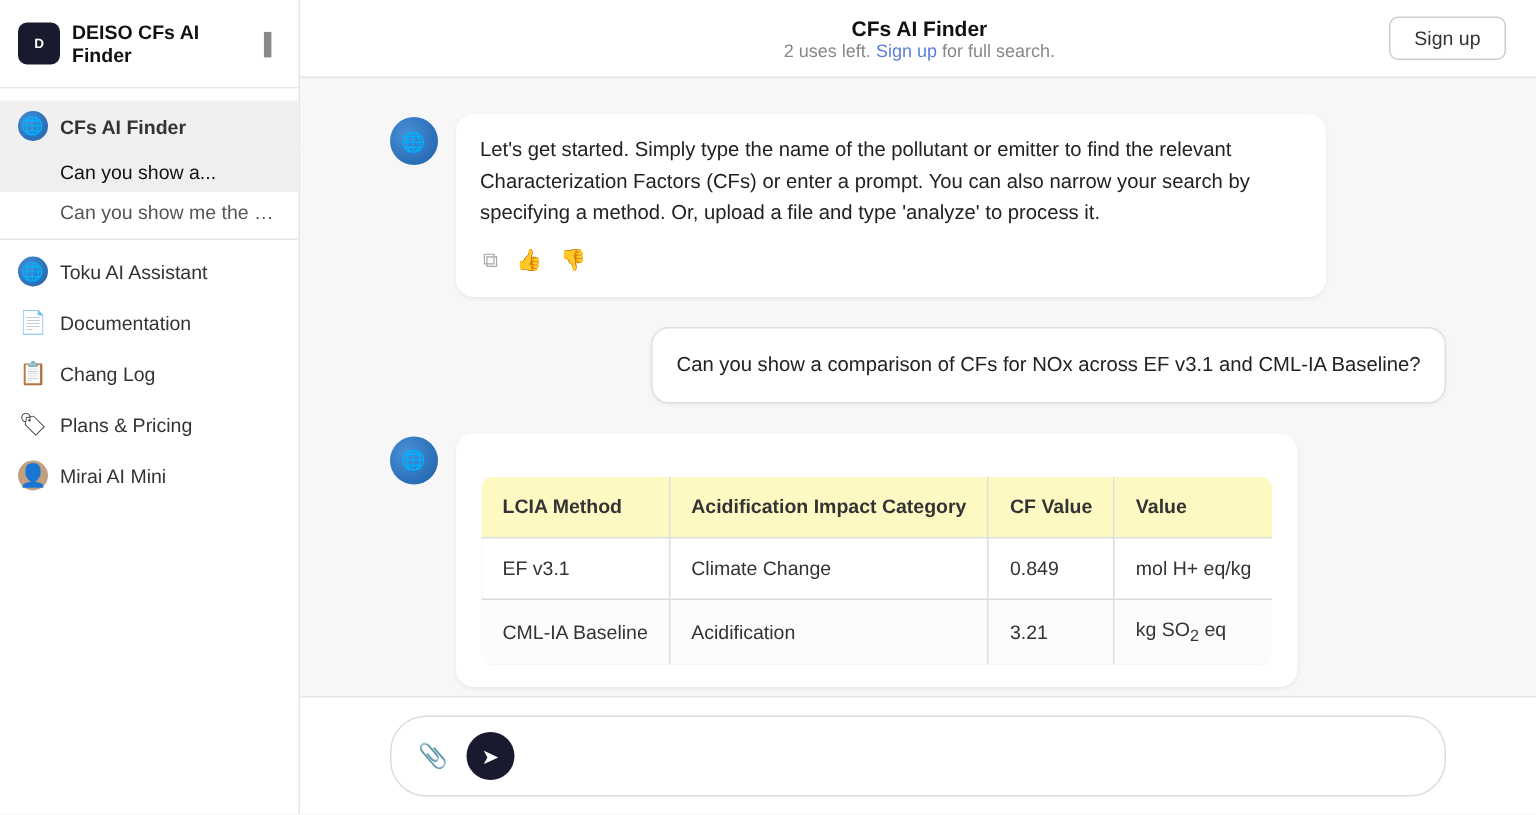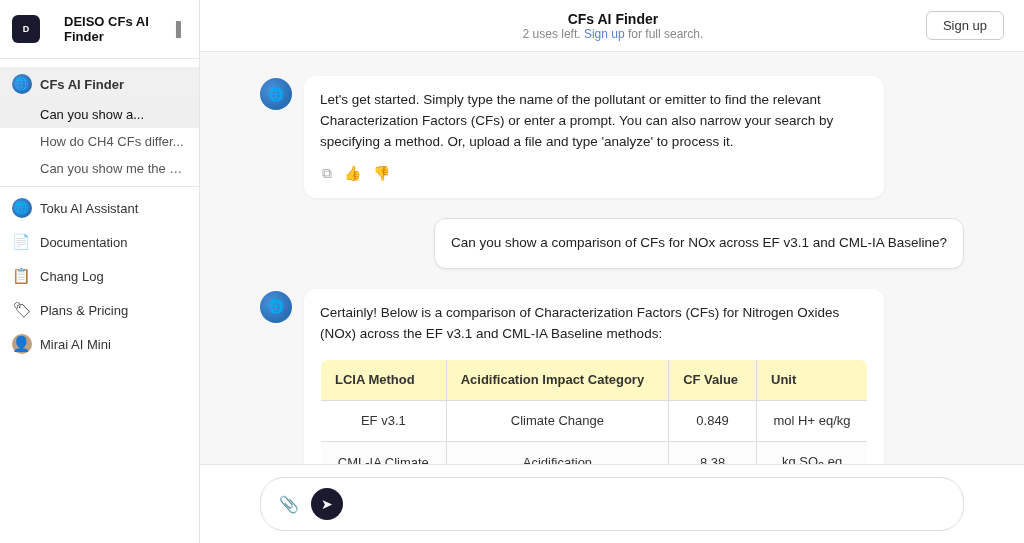--- a/index.html
+++ b/index.html
@@ -23,21 +23,21 @@
       gap: 8px;
     }
     .brand-logo {
       width: 28px; height: 28px;
       background: #1a1a2e;
       border-radius: 6px;
       display: flex; align-items: center; justify-content: center;
       color: #fff; font-size: 9px; font-weight: 700; flex-shrink: 0;
     }
     .brand-name {
-      font-size: 13px; font-weight: 600; color: #111; flex: 1; margin-left: 16px;
+      font-size: 13px; font-weight: 600; color: #111; flex: 1;
     }
     .sidebar-toggle {
       width: 22px; height: 22px;
       display: flex; align-items: center; justify-content: center;
       cursor: pointer; color: #888; border-radius: 4px;
     }
 
     .sidebar-section { padding: 8px 0; }
     .sidebar-item {
       display: flex; align-items: center; gap: 8px;
@@ -164,21 +164,20 @@
       text-align: left;
       font-weight: 600;
       color: #333;
       border: 1px solid #ddd;
     }
     .cf-table td {
       padding: 10px 14px;
       border: 1px solid #ddd;
       color: #333;
       vertical-align: middle;
-      text-align: center;
     }
     .cf-table tr:nth-child(even) td { background: #fcfcfc; }
 
     
     #input-bar {
       background: #fff;
       border-top: 1px solid #e5e5e5;
       padding: 12px 60px;
       flex-shrink: 0;
     }
@@ -220,23 +219,20 @@
 
   <div class="sidebar-section">
 
     <div class="sidebar-item active">
       <div class="item-icon globe">🌐</div>
       <span>CFs AI Finder</span>
     </div>
 
     <div class="chat-list-item active">
       <span>Can you show a...</span>
-    </div>
-    <div class="chat-list-item">
-      <span>How do CH4 CFs differ...</span>
     </div>
     <div class="chat-list-item">
       <span>Can you show me the CF...</span>
     </div>
 
     <div class="sidebar-divider"></div>
 
     <div class="sidebar-item">
       <div class="item-icon globe">🌐</div>
       <span>Toku AI Assistant</span>
@@ -297,42 +293,41 @@
 
     <div class="msg-row user">
       <div class="msg-bubble user">
         <span>Can you show a comparison of CFs for NOx across EF v3.1 and CML-IA Baseline?</span>
       </div>
     </div>
 
     <div class="msg-row">
       <div class="msg-avatar">🌐</div>
       <div class="msg-bubble">
-        <span>Certainly! Below is a comparison of Characterization Factors (CFs) for Nitrogen Oxides (NOx) across the EF v3.1 and CML-IA Baseline methods:</span>
 
         <table class="cf-table">
           <thead>
             <tr>
               <th>LCIA Method</th>
               <th>Acidification Impact Category</th>
               <th>CF Value</th>
-              <th>Unit</th>
+              <th>Value</th>
             </tr>
           </thead>
           <tbody>
             <tr>
               <td>EF v3.1</td>
               <td>Climate Change</td>
               <td>0.849</td>
               <td>mol H+ eq/kg</td>
             </tr>
             <tr>
-              <td>CML-IA Climate</td>
+              <td>CML-IA Baseline</td>
               <td>Acidification</td>
-              <td>8.38</td>
+              <td>3.21</td>
               <td>kg SO<sub>2</sub> eq</td>
             </tr>
           </tbody>
         </table>
       </div>
     </div>
 
   </div>
 
   <div id="input-bar">

